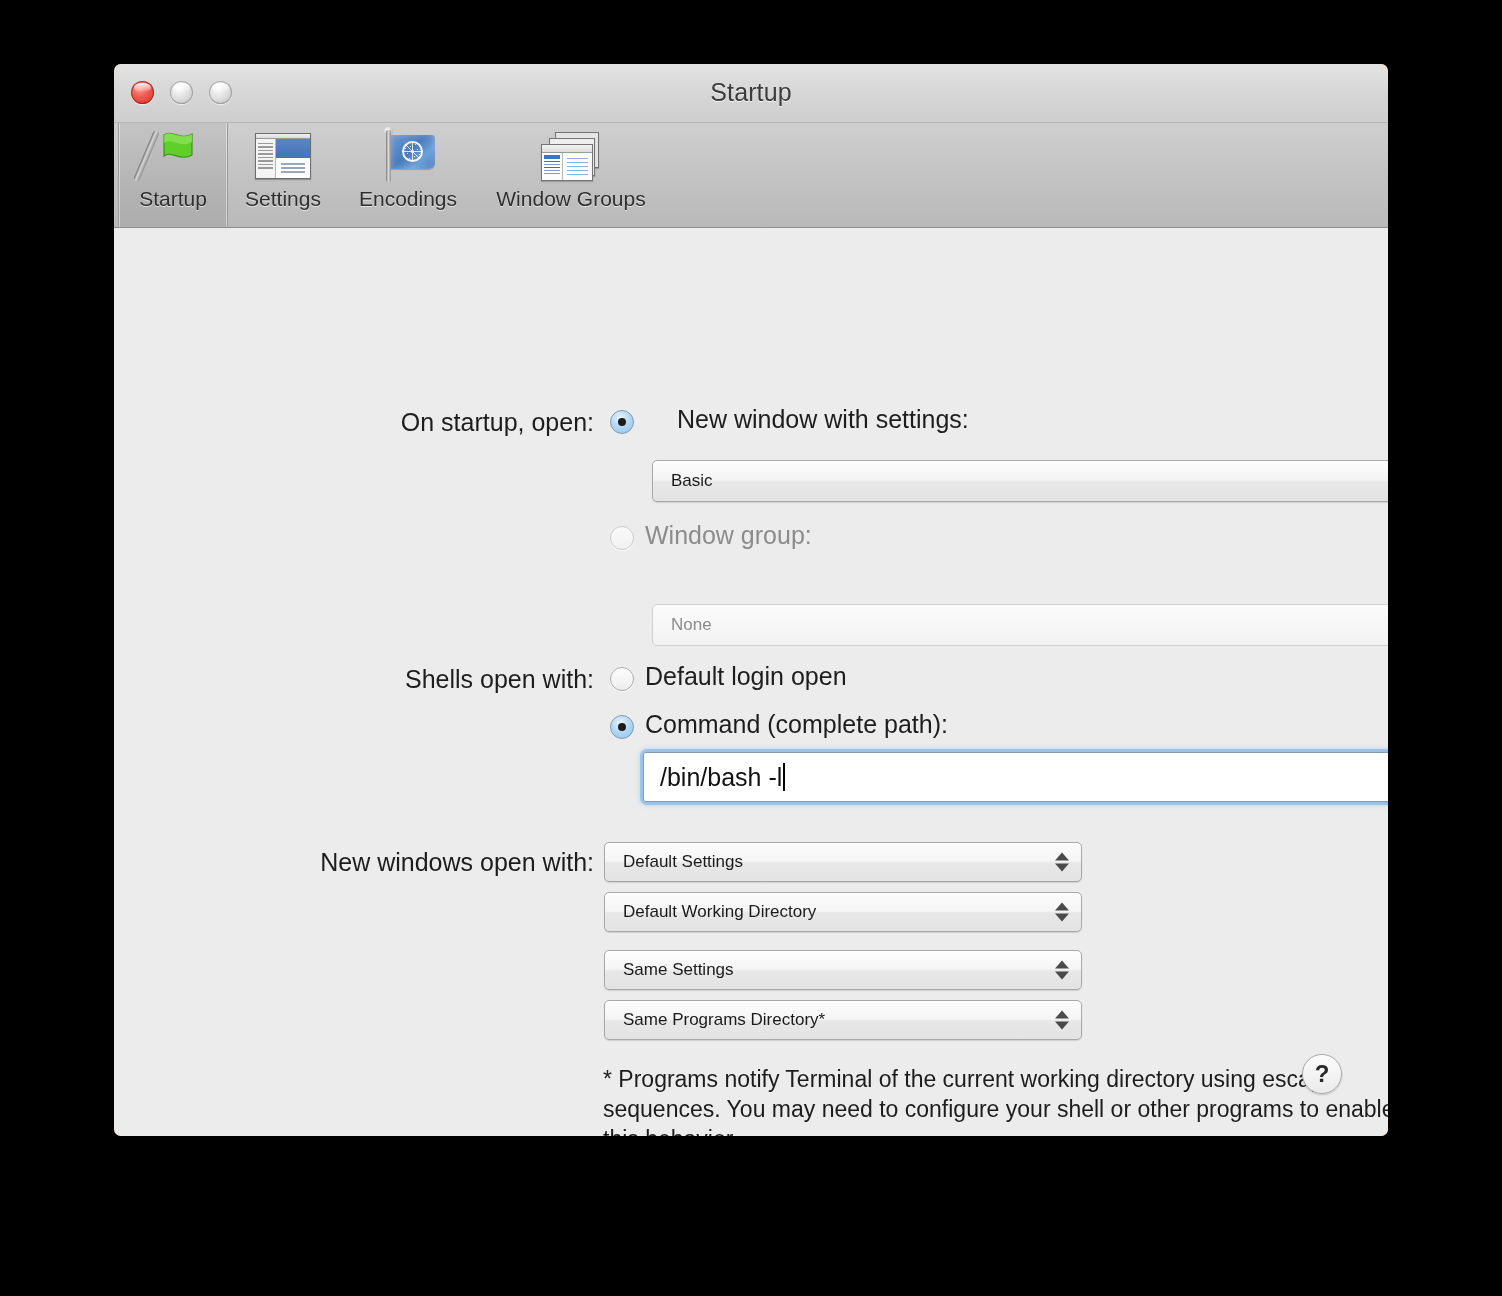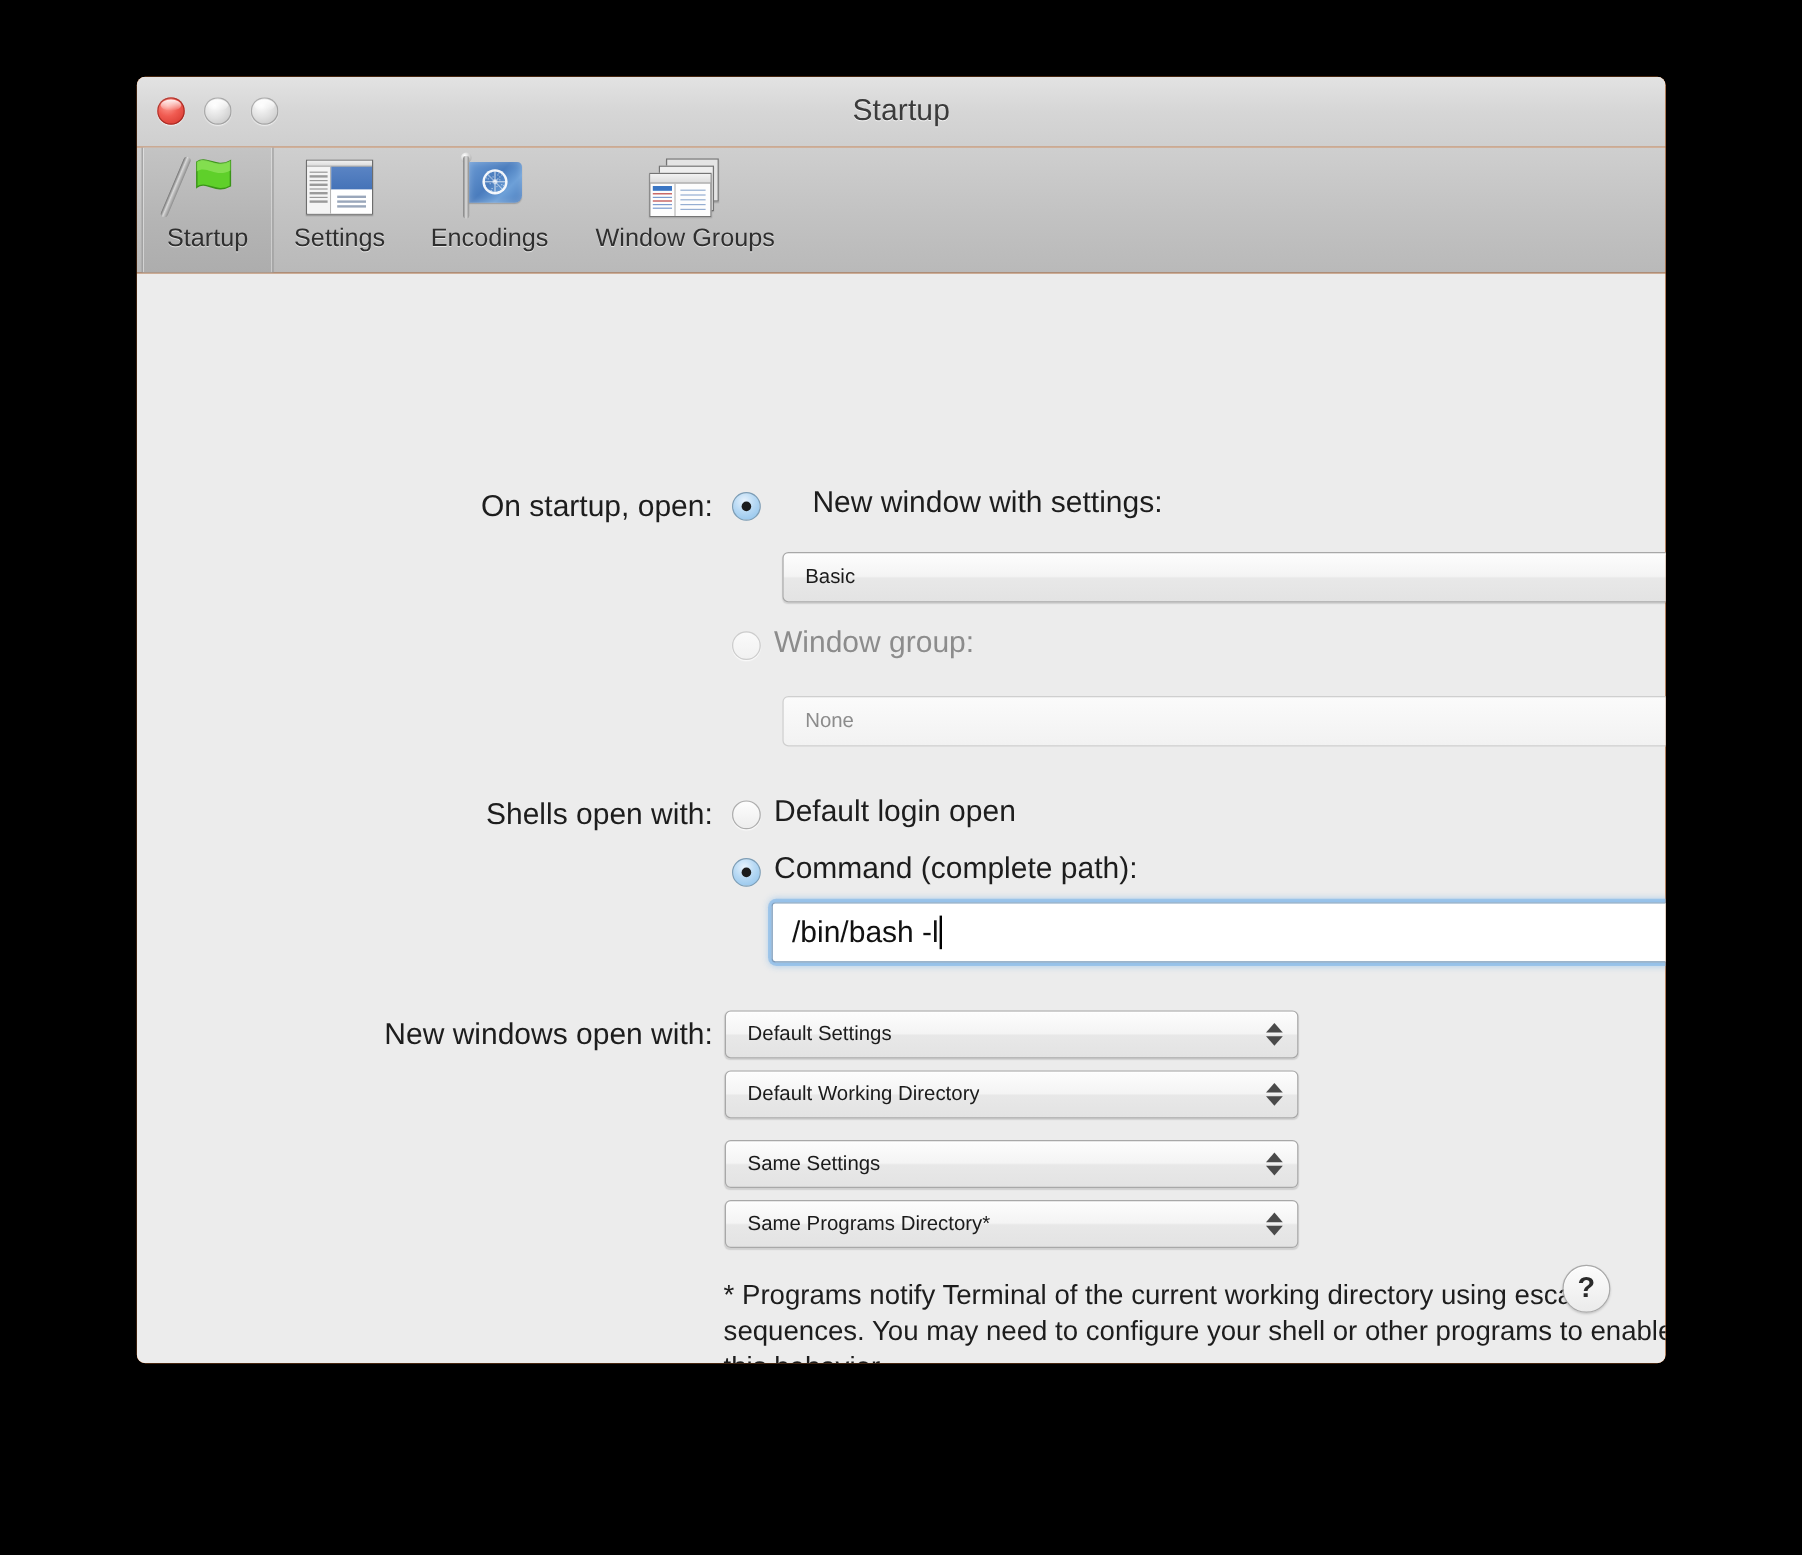--- a/index.html
+++ b/index.html
@@ -235,21 +235,21 @@
     display: flex;
     align-items: center;
   }
   .popup .pv {
     font-size: 17px;
     color: #1b1b1b;
     padding-left: 18px;
     white-space: nowrap;
     overflow: hidden;
   }
-  .popup.dim { border-color: #cfcfcf; background: linear-gradient(to bottom,#fbfbfb,#f2f2f2); box-shadow: none; }
+  .popup.dim { border-color: #cfcfcf; background: linear-gradient(to bottom,#fbfbfb,#f2f2f2); box-shadow: none; margin-top: 24px; }
   .popup.dim .pv { color: #8c8c8c; }
   .stepper {
     position: absolute;
     right: 12px;
     top: 50%;
     transform: translateY(-50%);
     display: flex;
     flex-direction: column;
     align-items: center;
     gap: 3px;

